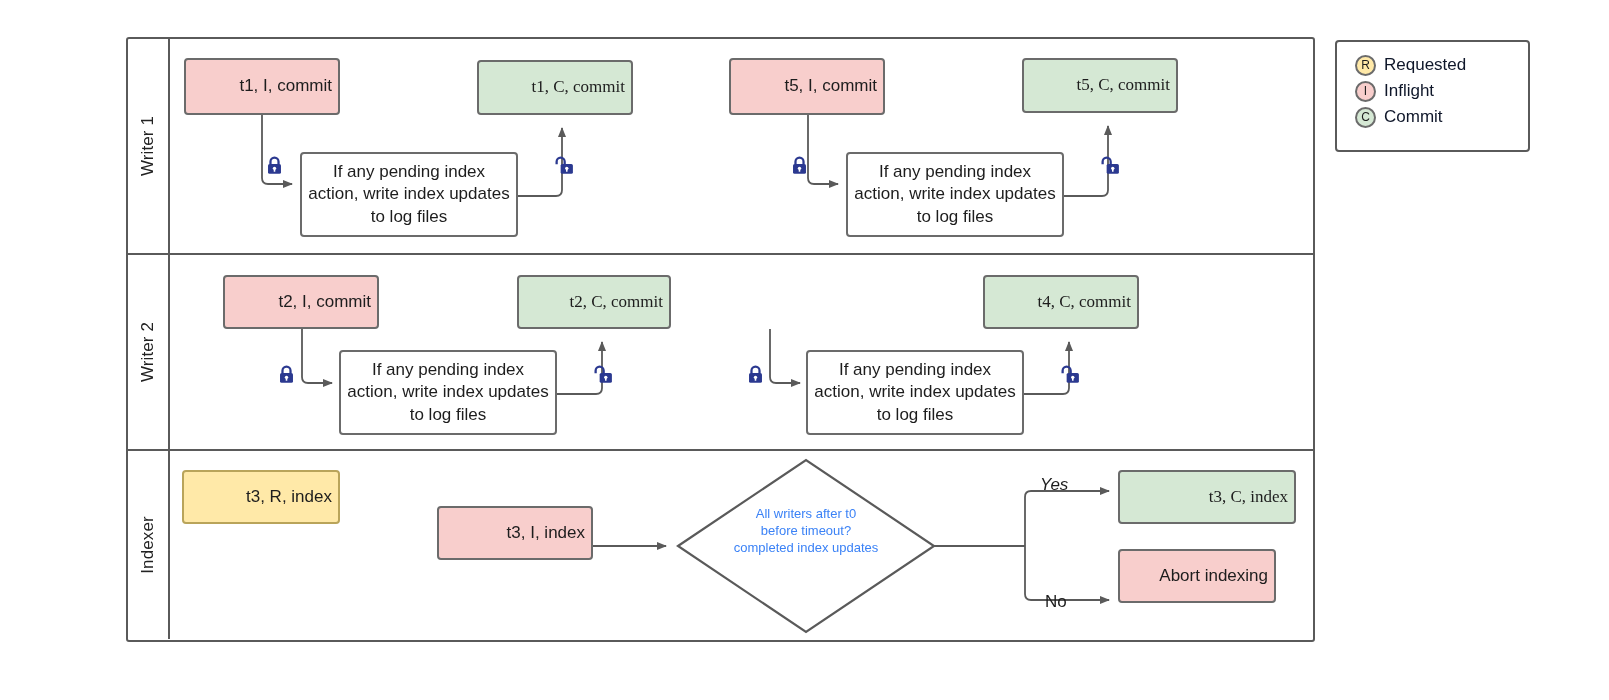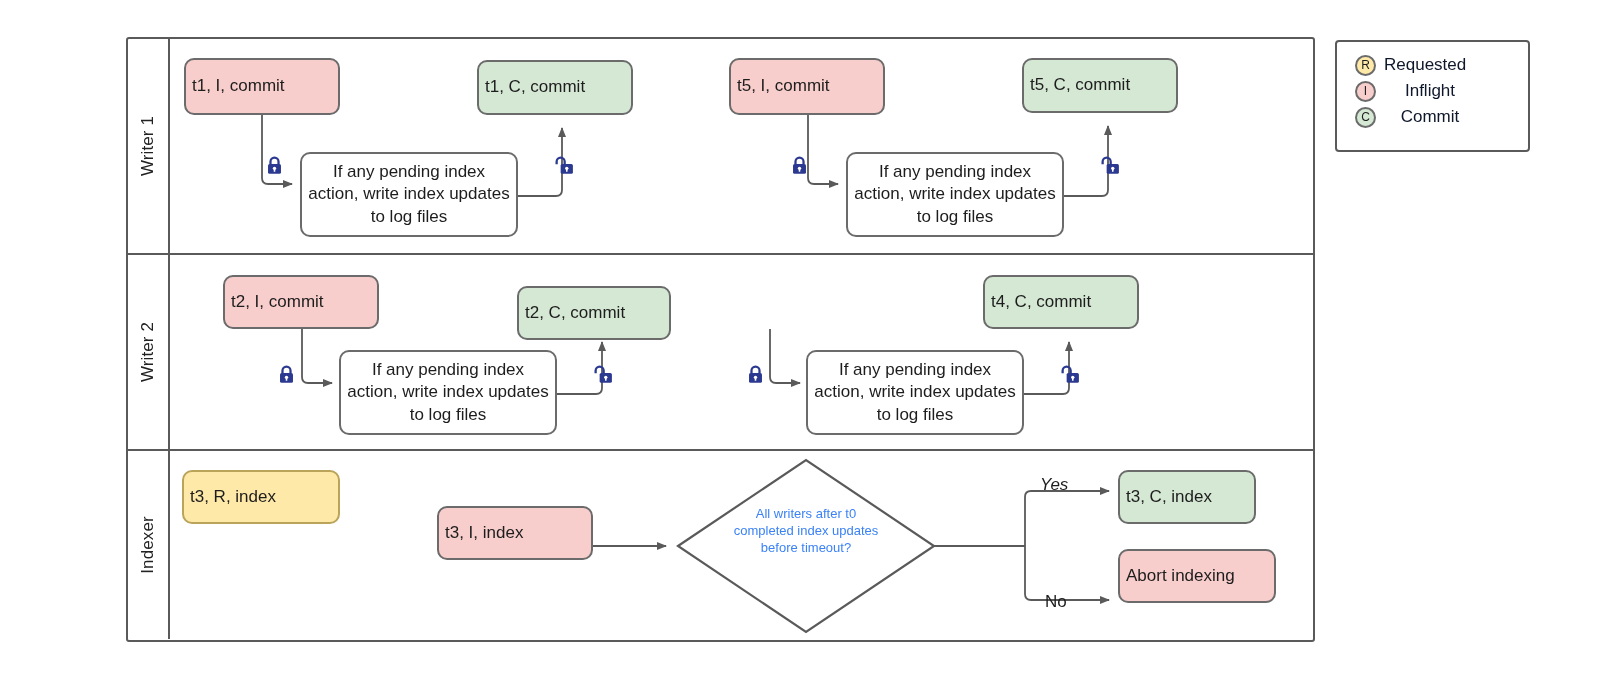--- a/index.html
+++ b/index.html
@@ -49,32 +49,32 @@
     transform: rotate(-90deg);
     white-space: nowrap;
     font-size: 17px;
     color: #222222;
     letter-spacing: 0.1px;
   }
   .node {
     position: absolute;
     box-sizing: border-box;
     border: 2.2px solid #6b6b6b;
-    border-radius: 10px;
+    border-radius: 4px;
     display: flex;
     align-items: center;
-    justify-content: flex-start;
+    justify-content: flex-end;
     text-align: center;
     font-size: 17px;
     color: #1d1d1d;
     line-height: 1.32;
     padding: 16px 6px;
   }
   .node.inflight  { background: #f8cecc; }
-  .node.commit    { background: #d5e8d4; }
+  .node.commit    { background: #d5e8d4; font-family: Liberation Serif, serif; }
   .node.requested { background: #ffe9a8; border-color: #b9a45a; }
   .node.process   { background: #ffffff; }
   .edge-label {
     position: absolute;
     font-size: 17px;
     color: #1d1d1d;
     white-space: nowrap;
   }
   .diamond-text {
     position: absolute;
@@ -112,21 +112,21 @@
   }
   .legend-badge.r { background: #ffe9a8; }
   .legend-badge.i { background: #f8cecc; }
   .legend-badge.c { background: #d5e8d4; }
   .legend-label {
     font-size: 17px;
     color: #0f172a;
     margin-left: 8px;
     width: 92px;
   }
-  .legend-row.center .legend-label { text-align: center; }
+  .legend-row.center .legend-label { }
   .lock {
     position: absolute;
     width: 21px;
     height: 21px;
   }
   svg.wires {
     position: absolute;
     left: 0; top: 0;
     width: 1609px;
     height: 700px;
@@ -251,21 +251,21 @@
   </div>
 
   <div class="node inflight" style="left:223px; top:275px; width:156px; height:54px;">
     <span>t2, I, commit</span>
   </div>
 
   <div class="node process" style="left:339px; top:350px; width:218px; height:85px;">
     <span>If any pending index action, write index updates to log files</span>
   </div>
 
-  <div class="node commit" style="left:517px; top:275px; width:154px; height:54px;margin-top:11px;">
+  <div class="node commit" style="left:517px; top:275px; width:154px; height:54px;">
     <span>t2, C, commit</span>
   </div>
 
 
   <div class="node process" style="left:806px; top:350px; width:218px; height:85px;">
     <span>If any pending index action, write index updates to log files</span>
   </div>
 
   <div class="node commit" style="left:983px; top:275px; width:156px; height:54px;">
     <span>t4, C, commit</span>
@@ -310,29 +310,29 @@
   <div class="node requested" style="left:182px; top:470px; width:158px; height:54px;">
     <span>t3, R, index</span>
   </div>
 
   <div class="node inflight" style="left:437px; top:470px; width:156px; height:54px;margin-top:36px;">
     <span>t3, I, index</span>
   </div>
 
   <div class="diamond-text" style="left:694px; top:505px; width:224px;">
     <div>All writers after t0</div>
+    <div>before timeout?</div>
     <div>completed index updates</div>
-    <div>before timeout?</div>
   </div>
 
   <div class="edge-label" style="left:1040px; top:475px;font-style:italic;">Yes</div>
 
   <div class="edge-label" style="left:1045px; top:592px;">No</div>
 
-  <div class="node commit" style="left:1118px; top:470px; width:138px; height:54px;">
+  <div class="node commit" style="left:1118px; top:470px; width:178px; height:54px;">
     <span>t3, C, index</span>
   </div>
 
   <div class="node inflight" style="left:1118px; top:549px; width:158px; height:54px;">
     <span>Abort indexing</span>
   </div>
 
   <div class="legend-box" style="left:1335px; top:40px; width:195px; height:112px;">
 
     <div class="legend-row">

